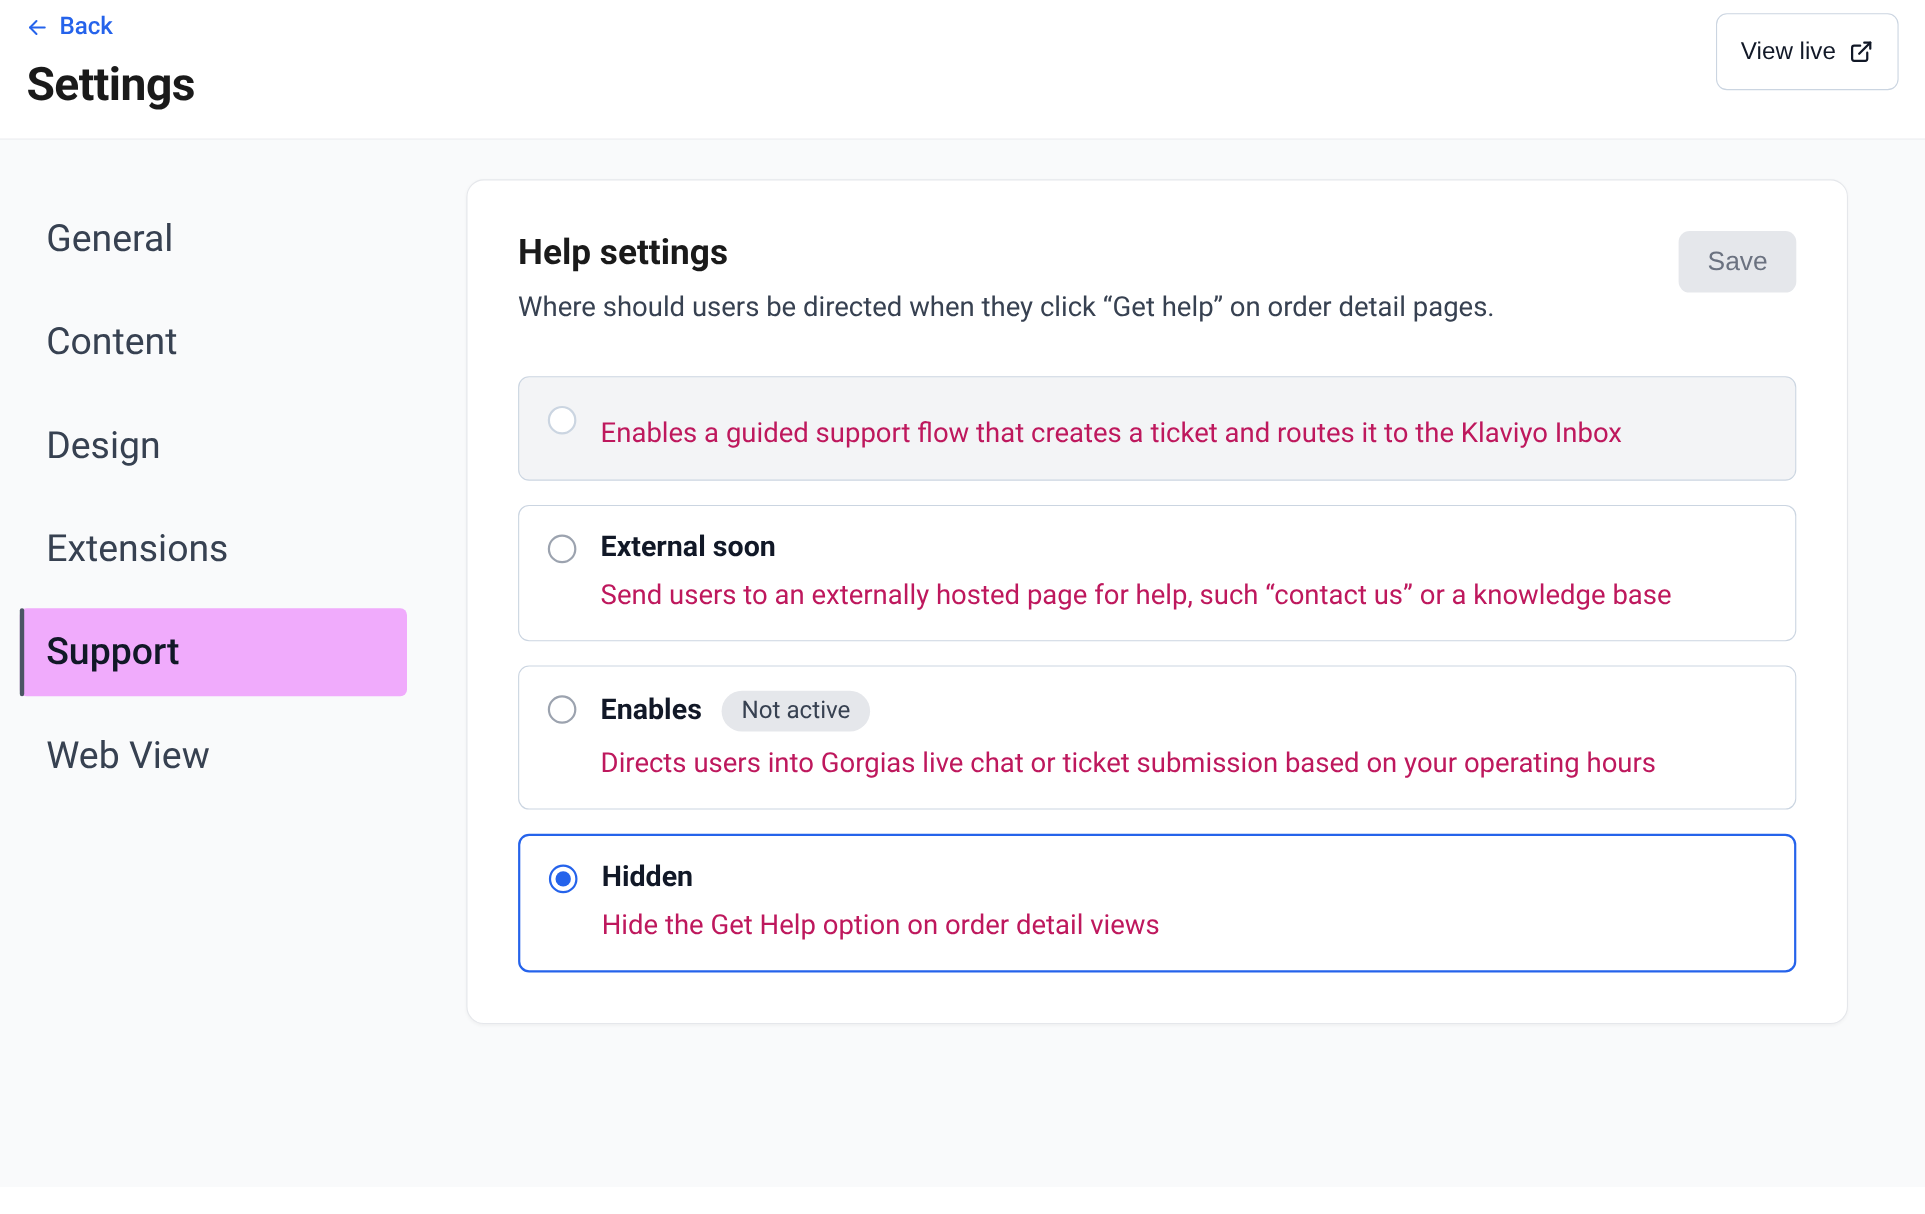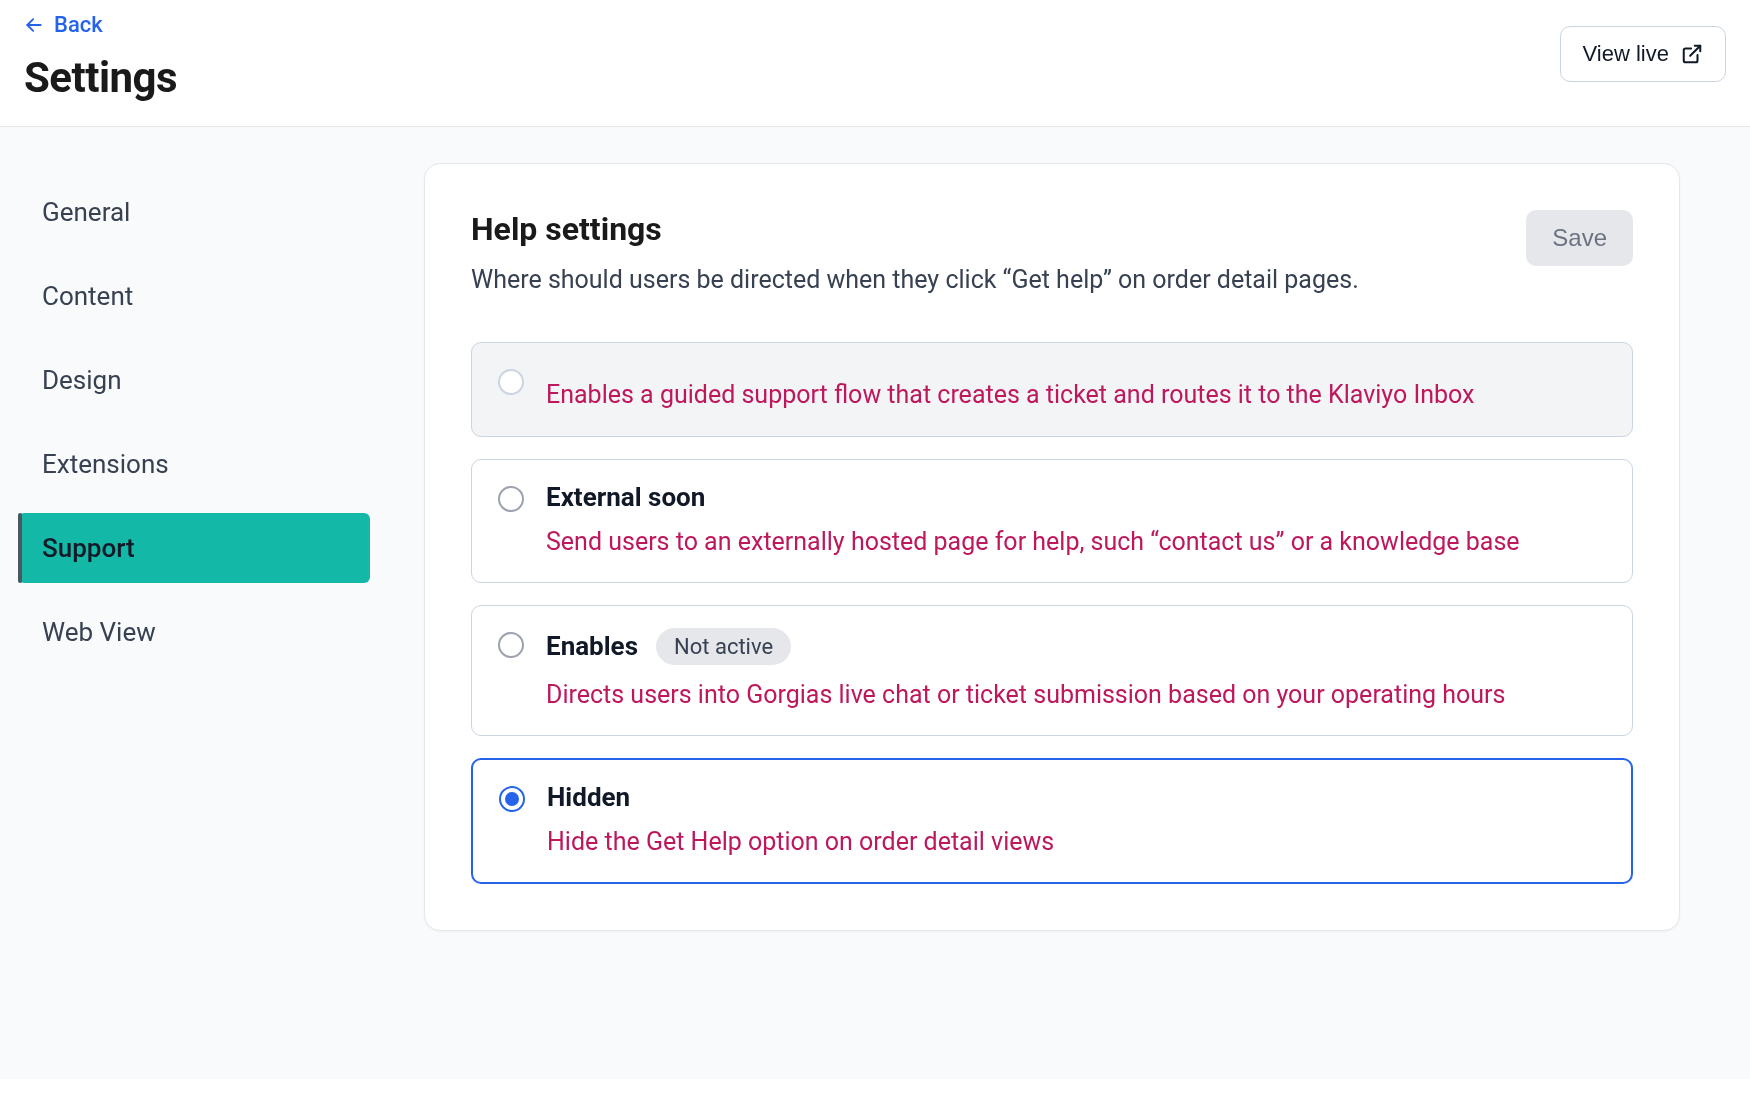--- a/index.html
+++ b/index.html
@@ -1,33 +1,33 @@
 <!DOCTYPE html>
 <html><head>
 <meta charset="utf-8">
 <style>
   * { box-sizing: border-box; }
   html, body { margin:0; padding:0; font-family: -apple-system, BlinkMacSystemFont, "Segoe UI", Roboto, Helvetica, Arial, sans-serif; color:#1a1a1a; background:#ffffff; }
   .page { width:1750px; height:1104px; background:#ffffff; position:relative; }
 
   
-  .header { padding:12px 24px 24px 24px; border-bottom:1px solid #e5e7eb; display:flex; align-items:flex-end; justify-content:space-between; }
+  .header { padding:12px 24px 24px 24px; border-bottom:1px solid #e5e7eb; display:flex; justify-content:space-between; }
   .header-left { display:flex; flex-direction:column; gap:16px; }
   .back-link { display:inline-flex; align-items:center; gap:10px; color:#2563eb; font-size:22px; font-weight:500; cursor:pointer; width:fit-content; }
   .back-link svg { width:20px; height:20px; stroke:#2563eb; }
   .page-title { font-size:42px; font-weight:700; margin:0; letter-spacing:-0.5px; }
   .view-live-btn { display:inline-flex; align-items:center; gap:12px; background:#ffffff; border:1px solid #cbd5e1; border-radius:10px; padding:14px 22px; font-size:22px; font-weight:500; color:#111827; cursor:pointer; margin-bottom:20px; }
   .view-live-btn svg { width:22px; height:22px; stroke:#111827; }
 
   
   .body { display:flex; background:#f9fafb; min-height:calc(1104px - 152px); }
   .sidebar { width:388px; padding:50px 18px 18px 18px; }
-  .sidebar-item { padding:20px 24px; font-size:26px; color:#374151; border-radius:6px; cursor:pointer; }
+  .sidebar-item { padding:20px 24px; font-size:34px; color:#374151; border-radius:6px; cursor:pointer; }
   .sidebar-item + .sidebar-item { margin-top:14px; }
-  .sidebar-item.active { background:#14b8a6; color:#111827; font-weight:500; position:relative; }
+  .sidebar-item.active { background:#f0abfc; color:#111827; font-weight:500; position:relative; }
   .sidebar-item.active::before { content:""; position:absolute; left:0; top:0; bottom:0; width:4px; background:#4b5563; border-radius:2px; }
 
   
   .content-wrap { flex:1; padding:36px 22px 18px 36px; }
   .card { background:#ffffff; border:1px solid #e5e7eb; border-radius:16px; box-shadow:0 1px 3px rgba(0,0,0,0.04); padding:46px 46px 46px 46px; max-width:1256px; }
   .card-head { display:flex; align-items:flex-start; justify-content:space-between; gap:24px; }
   .section-title { font-size:32px; font-weight:700; margin:0 0 14px 0; }
   .section-desc { font-size:25px; color:#374151; margin:0; line-height:1.45; }
   .save-btn { background:#e5e7eb; color:#6b7280; border:none; border-radius:10px; padding:14px 26px; font-size:24px; font-weight:500; cursor:default; }
 

